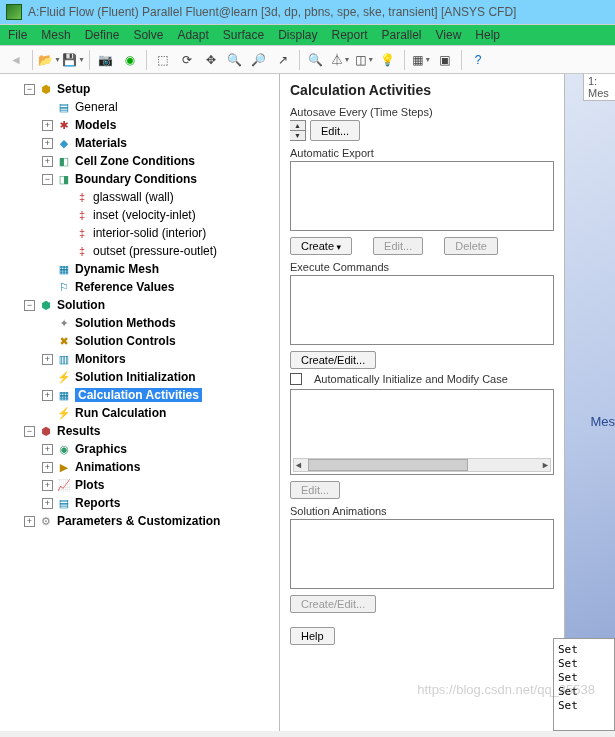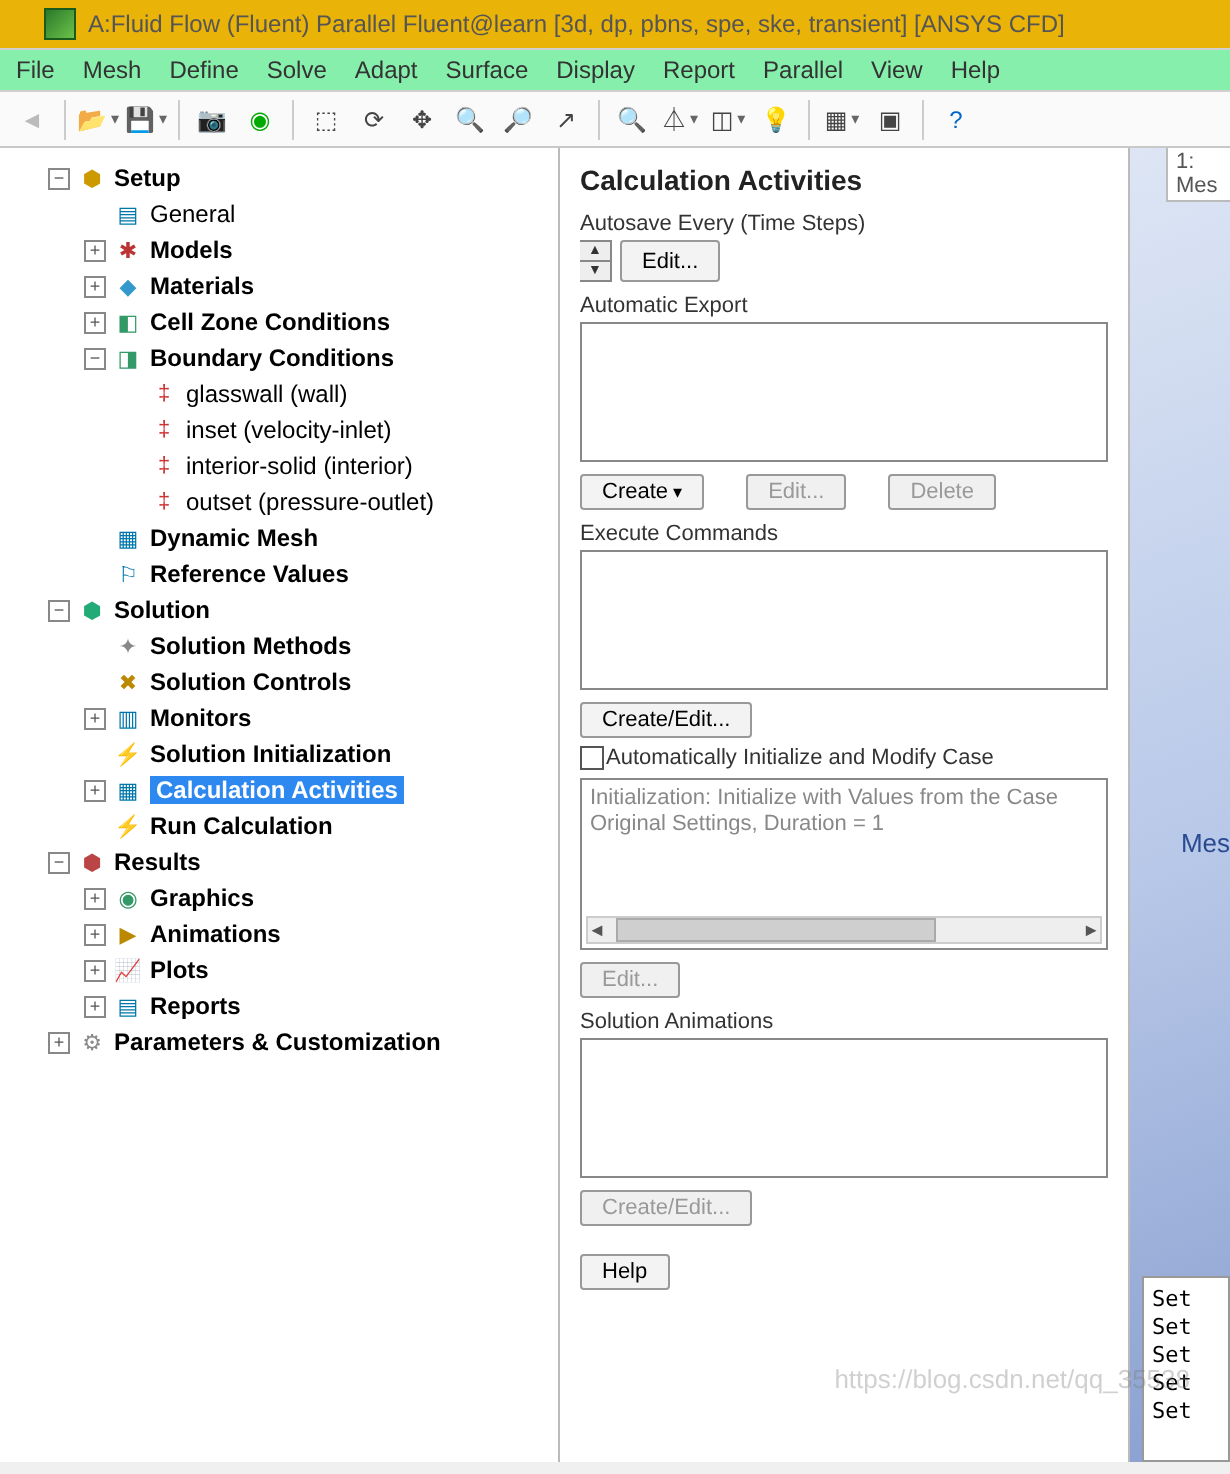--- a/index.html
+++ b/index.html
@@ -9,36 +9,36 @@
     font-size: 12px;
     background: #f0f0f0;
     width: 615px;
     height: 737px;
     overflow: hidden;
     position: relative;
   }
   .titlebar {
     display: flex;
     align-items: center;
-    padding: 4px 22px;
-    background: #eab308;
+    padding: 4px 6px;
+    background: #7dd3fc;
     border-bottom: 1px solid #d0d0d0;
     color: #555;
   }
   .titlebar .appicon {
     width: 16px; height: 16px;
     background: linear-gradient(135deg,#2a7a2a,#6cc24a);
     border: 1px solid #1a5a1a;
     margin-right: 6px;
   }
   .menubar {
     display: flex;
     gap: 14px;
     padding: 3px 8px;
-    background: #86efac;
+    background: #22c55e;
     border-bottom: 1px solid #d0d0d0;
     color: #333;
   }
   .menubar span { cursor: default; }
   .toolbar {
     display: flex;
     align-items: center;
     padding: 2px 4px;
     background: #fafafa;
     border-bottom: 1px solid #c8c8c8;
@@ -97,21 +97,21 @@
   }
   .meshlabel {
     position:absolute;
     right:0; top:340px;
     color:#2a4a90;
     font-size:13px;
   }
   .consolebox {
     position:absolute;
     bottom:0; right:0;
-    width:44px; height:93px;
+    width:62px; height:93px;
     background:#fff;
     border:1px solid #999;
     font-family:monospace;
     font-size:11px;
     padding:4px 4px;
     line-height:14px;
     color:#000;
   }
   
   .tree { padding-left: 4px; }
@@ -178,21 +178,21 @@
   .listbox.withscroll { position:relative; overflow:hidden; }
   .listbox .graytxt { color:#888; font-size:11px; padding:3px 4px; line-height:13px; }
   .hscroll {
     position:absolute; left:2px; right:2px; bottom:2px; height:14px;
     background:#eee; border:1px solid #ccc;
     display:flex; justify-content:space-between; align-items:center;
     font-size:9px; color:#555;
   }
   .hscroll .thumb { position:absolute; left:14px; width:160px; top:0; bottom:0; background:#cfcfcf; border:1px solid #aaa;}
   .btnrow { display:flex; gap:21px; margin:4px 0; }
-  .chkrow { display:flex; align-items:center; gap:1px; font-size:11px; margin:4px 0; }
+  .chkrow { display:flex; align-items:center; gap:12px; font-size:11px; margin:4px 0; }
   .chkbox { width:12px; height:12px; border:1px solid #555; background:#fff; }
   .watermark {
     position:absolute;
     right:20px; bottom:40px;
     color:rgba(120,120,120,0.35);
     font-size:13px;
   }
 </style>
 </head>
 <body>
@@ -405,22 +405,20 @@
       <div class="listbox"></div>
       <div class="btnrow">
         <button class="btn">Create/Edit...</button>
       </div>
 
       <div class="chkrow">
         <span class="chkbox"></span>
         <span>Automatically Initialize and Modify Case</span>
       </div>
       <div class="listbox tall withscroll">
-        <div class="graytxt">Initialization: Initialize with Values from the Case
-Original Settings, Duration = 1</div>
         <div class="hscroll">
           <span>◄</span>
           <div class="thumb"></div>
           <span>►</span>
         </div>
       </div>
       <div class="btnrow">
         <button class="btn disabled">Edit...</button>
       </div>
 

